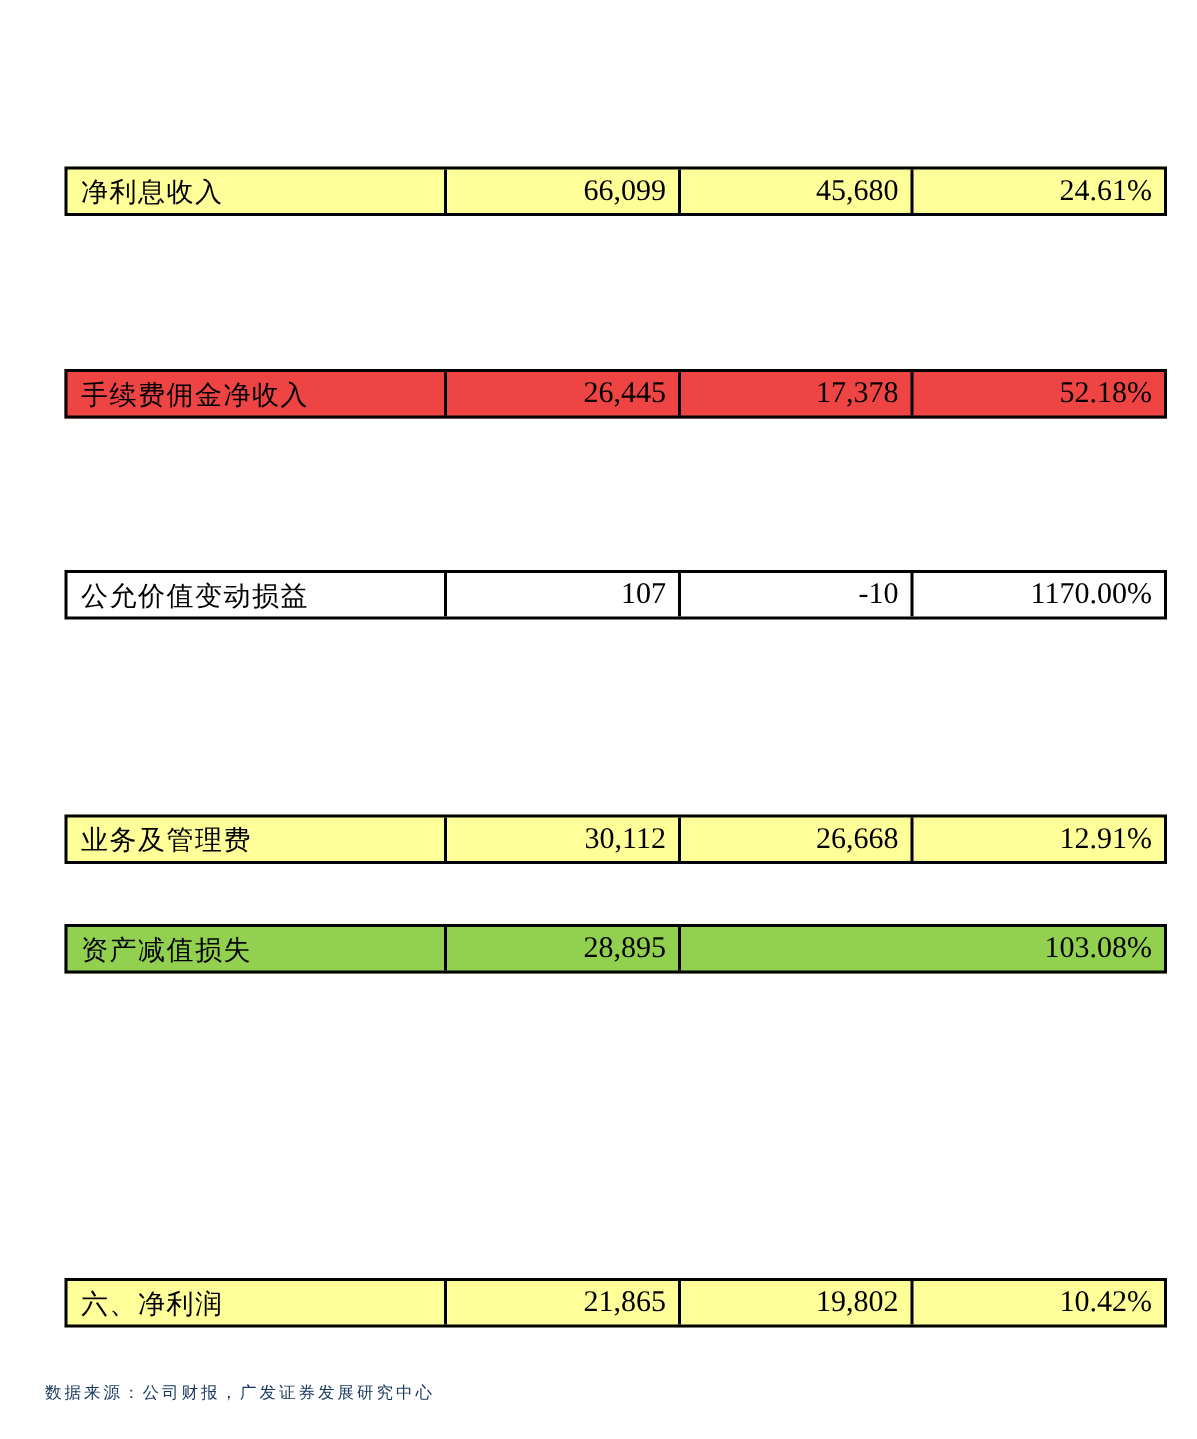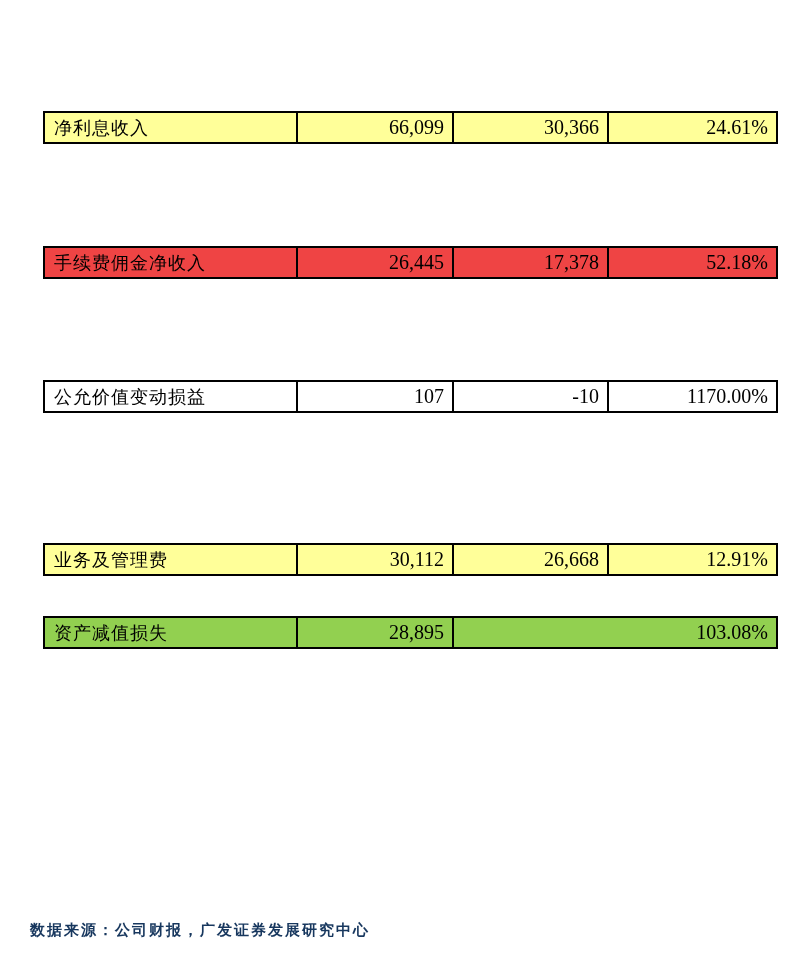--- a/index.html
+++ b/index.html
@@ -54,35 +54,35 @@
     color: #000000;
     padding-left: 28px;
   }
   .cell.c1 { width: 156px; }
   .cell.c2 { width: 155px; }
   .cell.c3 { flex: 1; }
   .source-note {
     position: absolute;
     left: 30px;
     top: 921px;
-    font-size: 15px;
-    font-weight: bold;
+    font-size: 11px;
+    font-weight: normal;
     letter-spacing: 2px;
     font-family: "Liberation Serif", "DejaVu Serif", serif;
   }
 </style>
 </head>
 <body>
 
 <div class="page">
   <div class="table-area">
       <div class="frow" style="top: 111px; background: rgb(255, 255, 153);">
     <div class="cell label">净利息收入</div>
     <div class="cell num c1">66,099</div>
-    <div class="cell num c2">30,366</div>
+    <div class="cell num c2">45,680</div>
     <div class="cell num c3">24.61%</div>
   </div>
       <div class="frow" style="top: 246px; background: #ef4444;">
     <div class="cell label">手续费佣金净收入</div>
     <div class="cell num c1">26,445</div>
     <div class="cell num c2">17,378</div>
     <div class="cell num c3">52.18%</div>
   </div>
       <div class="frow" style="top: 380px; background: rgb(255, 255, 255);">
     <div class="cell label">公允价值变动损益</div>
@@ -94,15 +94,21 @@
     <div class="cell label">业务及管理费</div>
     <div class="cell num c1">30,112</div>
     <div class="cell num c2">26,668</div>
     <div class="cell num c3">12.91%</div>
   </div>
       <div class="frow" style="top: 616px; background: rgb(146, 208, 80);">
     <div class="cell label">资产减值损失</div>
     <div class="cell num c1">28,895</div>
     <div class="cell num c3">103.08%</div>
   </div>
+      <div class="frow" style="top: 852px; background: rgb(255, 255, 153);">
+    <div class="cell label">六、净利润</div>
+    <div class="cell num c1">21,865</div>
+    <div class="cell num c2">19,802</div>
+    <div class="cell num c3">10.42%</div>
+  </div>
     </div>
   <div class="source-note" style="color: rgb(23, 55, 94);">数据来源：公司财报，广发证券发展研究中心</div>
 </div>
 
 </body></html>

